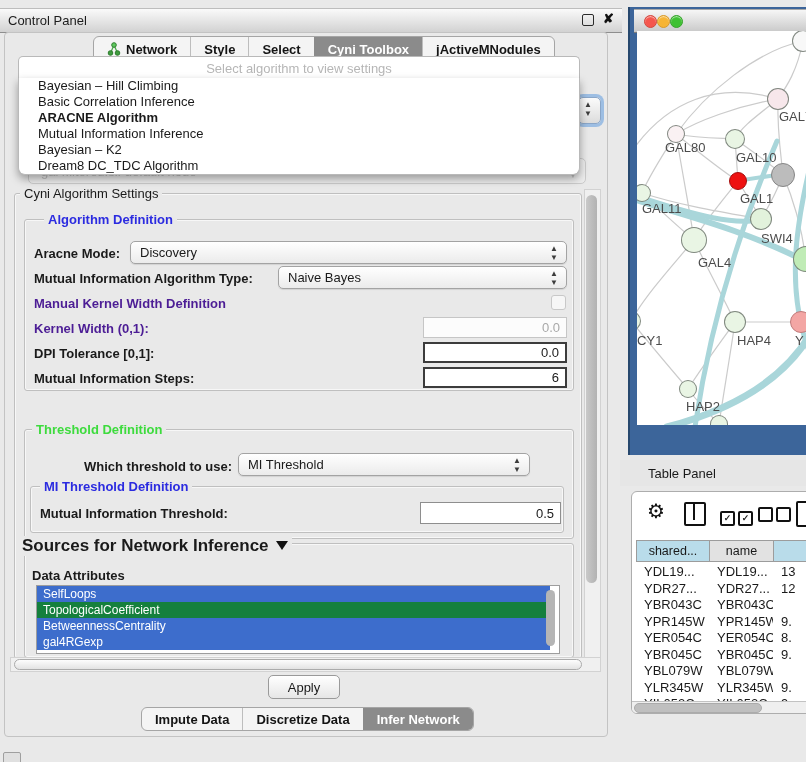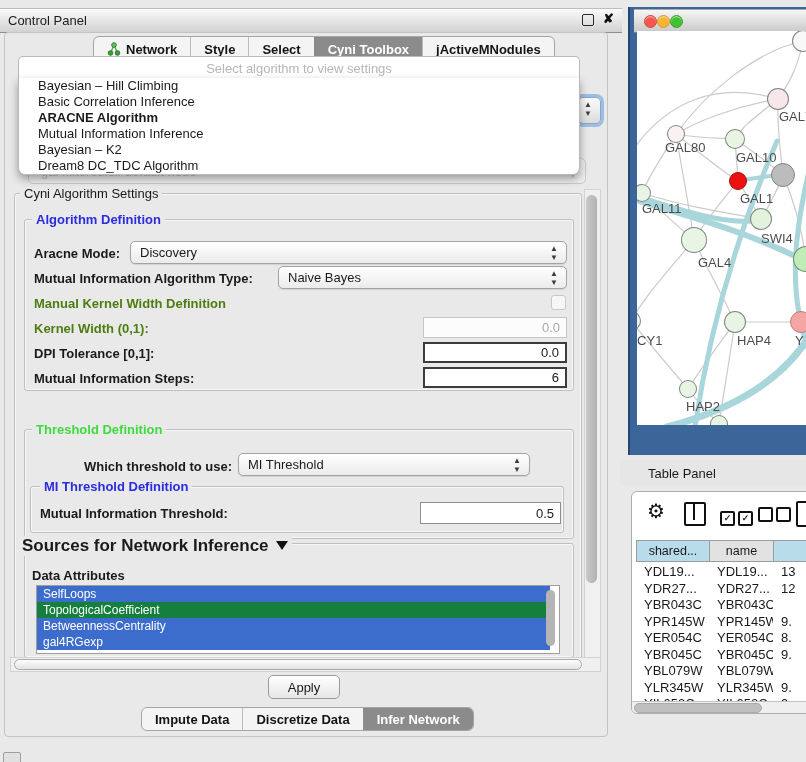--- a/index.html
+++ b/index.html
@@ -39,21 +39,21 @@
   .blue-frag{position:absolute;left:578px;top:97px;width:21px;height:25px;border-radius:5px;
     border:1px solid #8aa6c8;background:linear-gradient(#fbfbfb,#dcdcdc);
     box-shadow:0 0 0 3px rgba(94,154,222,.55);z-index:5}
   
   .grp{position:absolute;border:1px solid #bfbfbf;border-radius:3px;
     box-shadow:inset 0 0 0 1px rgba(255,255,255,.65)}
   .grp-title{position:absolute;background:#e9e9e9;padding:0 4px;font-size:13px;white-space:nowrap;font-weight:600}
   .t-blue{color:#2b2be0}
   .t-green{color:#3ddb3d}
   .lbl{position:absolute;font-size:13px;font-weight:bold;white-space:nowrap}
-  .lbl.dis{color:#4d7c0f}
+  .lbl.dis{color:#4c1d95}
   .field{position:absolute;background:#fff;border:1px solid #8e8e8e;font-size:13px;
     display:flex;align-items:center;justify-content:flex-end;padding:0 6px;box-sizing:border-box}
   .field.strong{border:2px solid #3c3c3c}
   .field.dis{border:1px solid #c6c6c6;color:#a9a9a9;background:#fcfcfc}
   .combo{position:absolute;background:linear-gradient(#ffffff,#ebebeb);border:1px solid #a3a3a3;
     border-radius:5px;font-size:13px;display:flex;align-items:center;padding:0 9px;
     box-shadow:0 1px 1px rgba(0,0,0,.10);box-sizing:border-box}
   .spin{position:absolute;right:8px;top:2px;font-size:8px;line-height:9px;color:#3c3c3c;
     display:flex;flex-direction:column;align-items:center}
   .chk{position:absolute;width:13px;height:13px;border:1px solid #c8c8c8;border-radius:3px;background:#f6f6f6}
@@ -151,21 +151,21 @@
     <div class="pop-item bold">ARACNE Algorithm</div>
     <div class="pop-item">Mutual Information Inference</div>
     <div class="pop-item">Bayesian – K2</div>
     <div class="pop-item">Dream8 DC_TDC Algorithm</div>
   </div>
 
   <div class="grp" style="left:14px;top:193px;width:566px;height:464px"></div>
   <div class="grp-title" style="left:20px;top:186px;font-weight:400">Cyni Algorithm Settings</div>
 
   <div class="grp" style="left:24px;top:219px;width:548px;height:170px"></div>
-  <div class="grp-title t-blue" style="left:32px;top:212px">Algorithm Definition</div>
+  <div class="grp-title t-blue" style="left:44px;top:212px">Algorithm Definition</div>
 
   <div class="lbl" style="left:34px;top:246px">Aracne Mode:</div>
   <div class="combo" style="left:130px;top:241px;width:437px;height:23px">
     <span>Discovery</span>
     <span class="spin">
         <span>▲</span>
         <span>▼</span>
       </span>
   </div>
 

